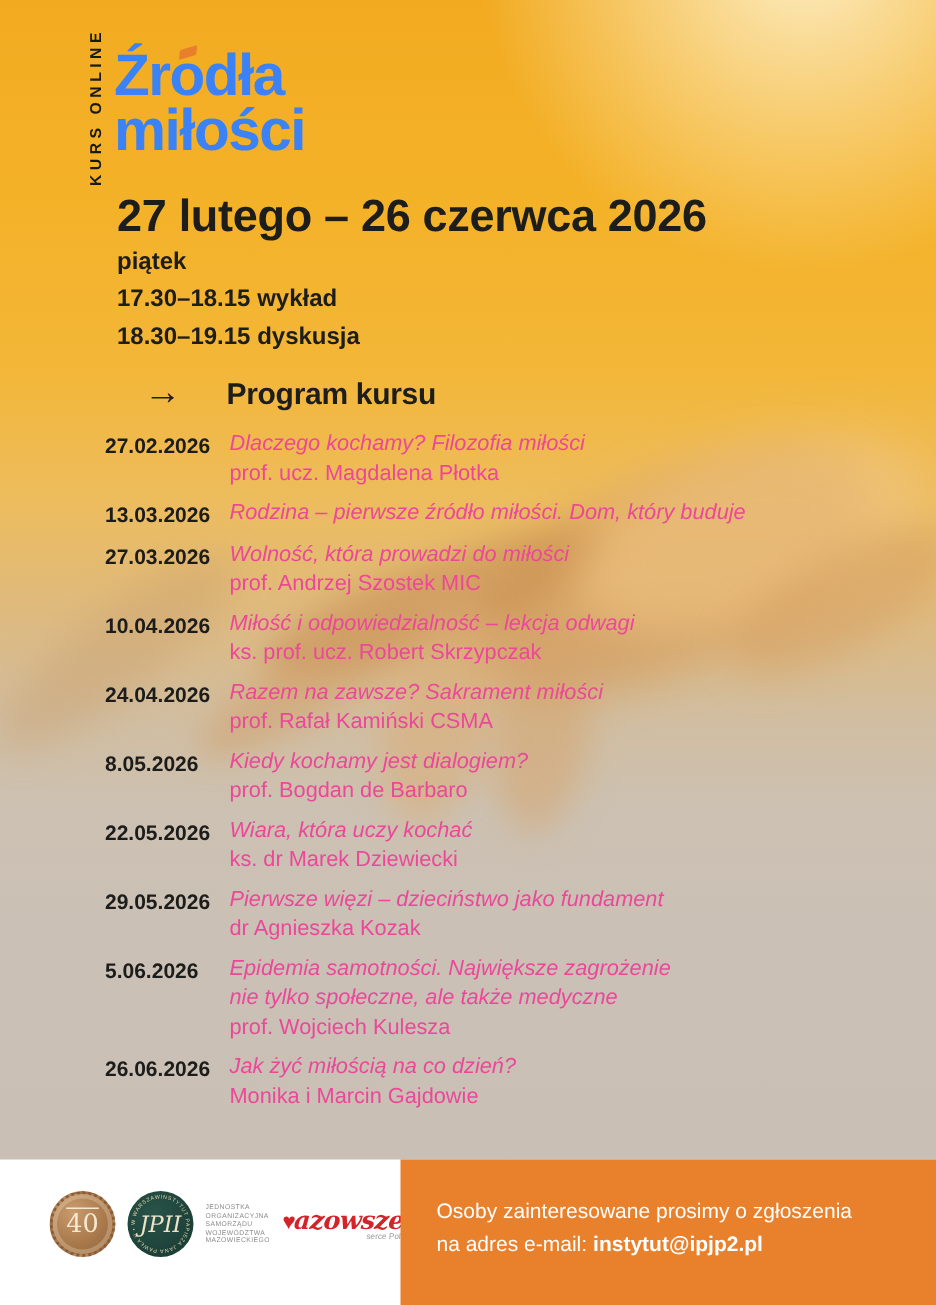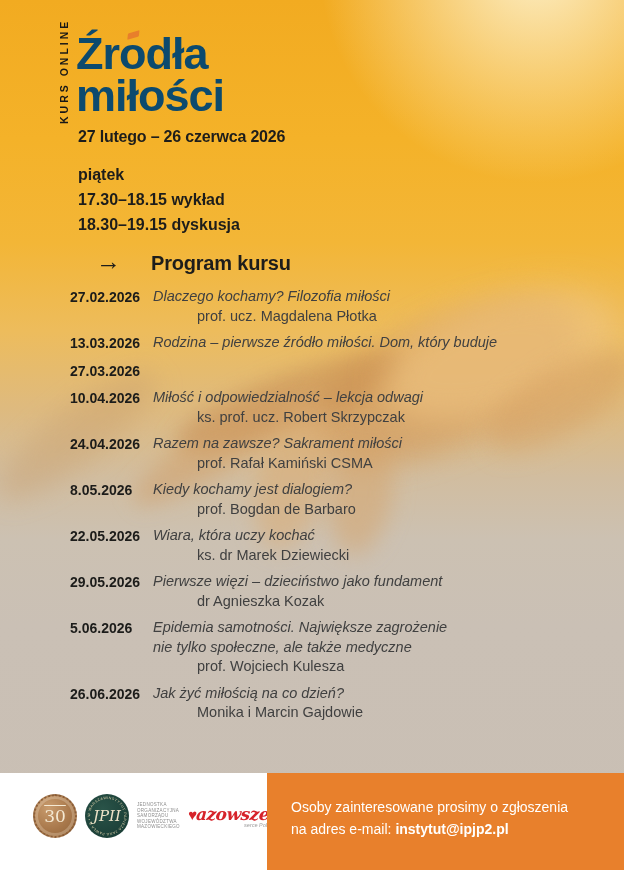--- a/index.html
+++ b/index.html
@@ -36,40 +36,40 @@
   .h8{left:478px;top:58px;width:165px;height:62px;transform:rotate(-30deg);background:rgba(214,158,96,.5);filter:blur(12px);}
 
   .content{position:absolute;inset:0;z-index:2;}
 
   
   .kicker{
     position:absolute;left:58px;top:124px;
     transform:rotate(-90deg);transform-origin:left top;
     font-size:10.5px;font-weight:700;letter-spacing:3px;white-space:nowrap;color:#181817;
   }
-  .title{position:absolute;left:76px;top:33px;font-size:45px;font-weight:700;
-    letter-spacing:-1px;line-height:0.94;color:#0c4a6e;}
+  .title{position:absolute;left:76px;top:33px;font-size:39px;font-weight:700;
+    letter-spacing:-1px;line-height:0.94;color:#3b82f6;}
   .title .oholder{position:relative;display:inline-block;}
   .title .o-accent{
     position:absolute;top:-1px;left:55%;width:12px;height:6px;border-radius:1px;
     transform:translateX(-55%) rotate(-16deg) skewX(-22deg);
   }
-  .daterange{position:absolute;left:78px;top:128px;font-size:16px;font-weight:700;letter-spacing:-0.2px;}
+  .daterange{position:absolute;left:78px;top:128px;font-size:30px;font-weight:700;letter-spacing:-0.2px;}
   .schedule{position:absolute;left:78px;top:162px;font-size:16px;font-weight:700;line-height:25px;}
 
   
   .prog-head{position:absolute;left:96px;top:247px;display:flex;align-items:baseline;gap:30px;}
   .prog-arrow{font-size:25px;font-weight:700;}
   .prog-title{font-size:20px;font-weight:700;letter-spacing:-0.2px;}
   .program{position:absolute;left:70px;top:287px;width:522px;}
   .entry{display:grid;grid-template-columns:76px 1fr;column-gap:7px;margin-bottom:7px;}
   .edate{font-weight:700;font-size:14px;text-align:left;line-height:19.5px;padding-top:1px;color:#1c1c1a;}
-  .etxt{font-size:14.5px;line-height:19.5px;color:#404040;}
+  .etxt{font-size:14.5px;line-height:19.5px;color:#ec4899;}
   .topic{font-style:italic;white-space:pre-line;}
-  .speaker{font-style:normal;margin-left:44px;}
+  .speaker{font-style:normal;}
 
   
   .footer{position:absolute;left:0;top:773px;width:624px;height:97px;background:#ffffff;z-index:3;}
   .logos{position:absolute;left:33px;top:20px;height:46px;display:flex;align-items:center;gap:8px;}
   .medal{
     width:44px;height:44px;border-radius:50%;
     background:radial-gradient(circle at 35% 30%, #C89B6D 0%, #A9794C 55%, #8F6238 100%);
     border:2px dotted #8a5d38;box-sizing:border-box;
     display:flex;align-items:center;justify-content:center;
     box-shadow:inset 0 0 0 3px rgba(255,245,225,.25);
@@ -140,20 +140,24 @@
           </div>
       </div>
       <div class="entry">
         <div class="edate">13.03.2026</div>
         <div class="etxt">
             <div class="topic">Rodzina – pierwsze źródło miłości. Dom, który buduje</div>
           </div>
       </div>
       <div class="entry">
         <div class="edate">27.03.2026</div>
+        <div class="etxt">
+            <div class="topic">Wolność, która prowadzi do miłości</div>
+            <div class="speaker">prof. Andrzej Szostek MIC</div>
+          </div>
       </div>
       <div class="entry">
         <div class="edate">10.04.2026</div>
         <div class="etxt">
             <div class="topic">Miłość i odpowiedzialność – lekcja odwagi</div>
             <div class="speaker">ks. prof. ucz. Robert Skrzypczak</div>
           </div>
       </div>
       <div class="entry">
         <div class="edate">24.04.2026</div>
@@ -197,21 +201,21 @@
             <div class="topic">Jak żyć miłością na co dzień?</div>
             <div class="speaker">Monika i Marcin Gajdowie</div>
           </div>
       </div>
     </div>
   </div>
 
   <div class="footer">
     <div class="logos">
       <div class="medal">
-        <span>30</span>
+        <span>40</span>
       </div>
       <div class="jp2">
         <svg viewBox="0 0 44 44">
           <defs>
               <path id="ringpath" d="M22,5 a17,17 0 1,1 -0.01,0"></path>
             </defs>
           <text font-size="3.6" fill="#D9CFA9" letter-spacing="0.5" font-family="Liberation Sans, sans-serif"><textPath href="#ringpath">INSTYTUT PAPIEŻA JANA PAWŁA II • W WARSZAWIE •</textPath></text>
         </svg>
         <span class="mono">JPII</span>
       </div>

